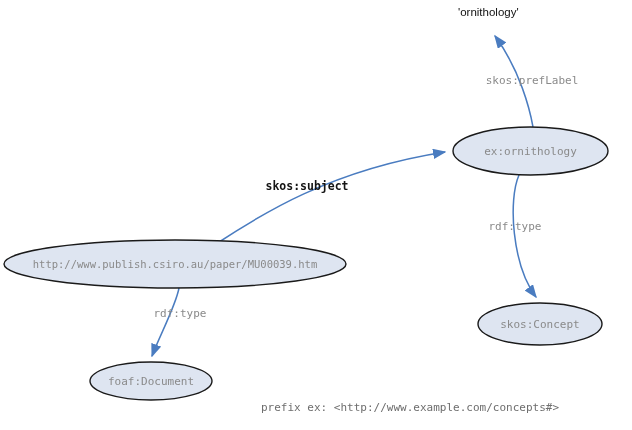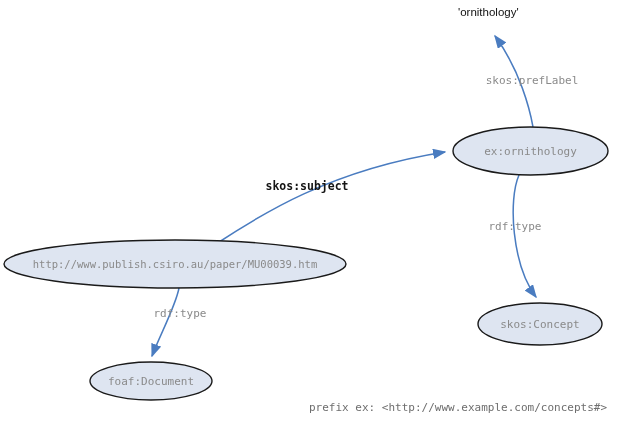--- a/index.html
+++ b/index.html
@@ -74,21 +74,20 @@
     top: 374px;
     font-family: "DejaVu Sans Mono", "Liberation Mono", monospace;
     font-size: 11px;
     line-height: 13.6px;
     color: #6e6e6e;
     white-space: pre;
     letter-spacing: 0px;
   }
   #prefix-block .prefix-line {
     display: block;
-    margin-left: 48px;
   }
 </style>
 </head>
 <body>
 
 <div id="diagram-root">
 
   <svg class="graph-layer" viewBox="0 0 632 430" xmlns="http://www.w3.org/2000/svg">
     <defs>
       <marker id="arrowhead" markerWidth="9" markerHeight="7" refX="8" refY="3.5" orient="auto" markerUnits="strokeWidth">

